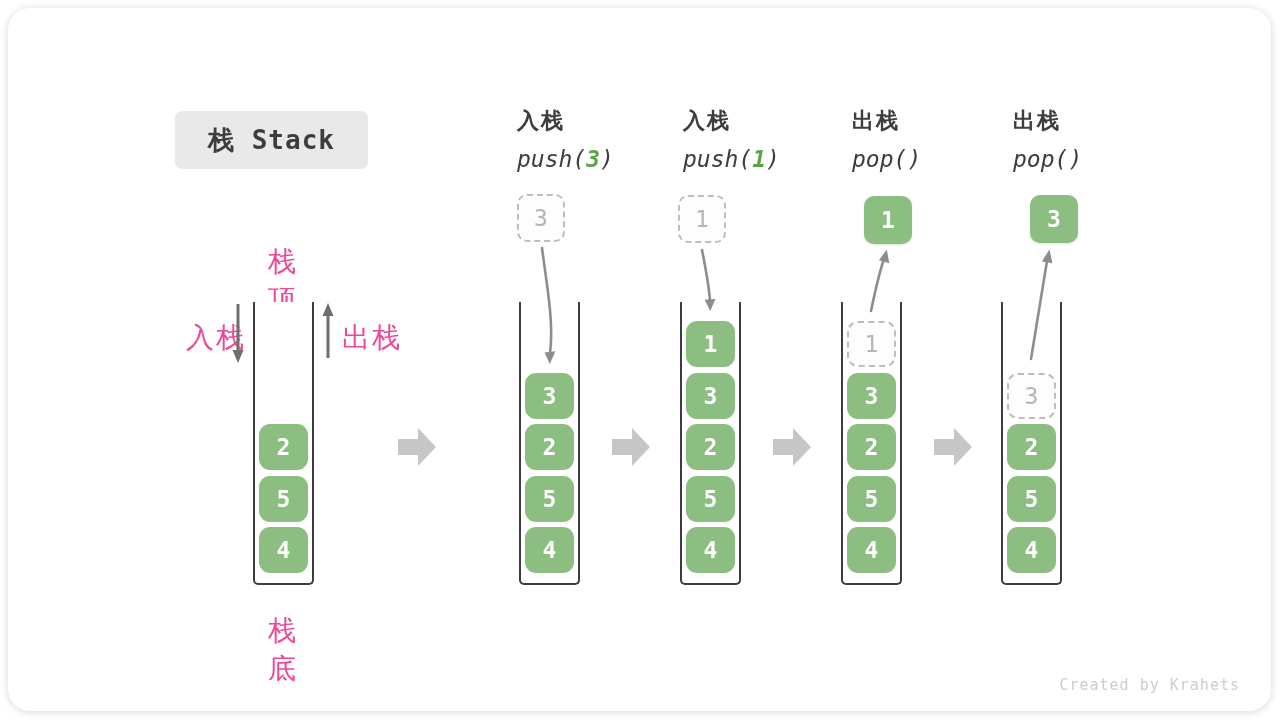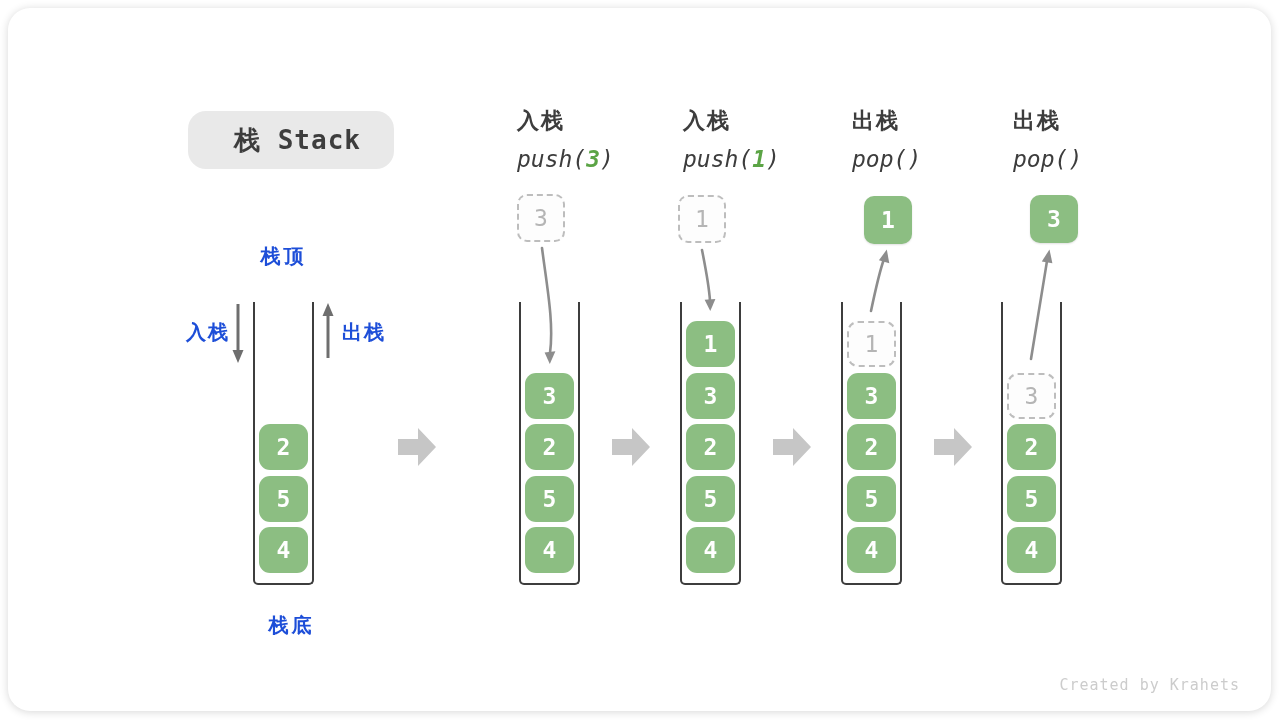--- a/index.html
+++ b/index.html
@@ -12,30 +12,30 @@
   .card{
     position:absolute;left:8px;top:8px;width:1263px;height:703px;
     background:#ffffff;border-radius:22px;
     box-shadow:0 1px 9px rgba(0,0,0,.16);
   }
   .overlay{
     position:absolute;left:0;top:0;width:1280px;height:720px;
     pointer-events:none;z-index:5;
   }
   .title-box{
-    position:absolute;left:188px;top:111px;width:193px;height:58px;
-    background:#e9e9e9;border-radius:18px;z-index:2;
-    display:flex;align-items:center;justify-content:center;padding-left:13px;
+    position:absolute;left:175px;top:111px;width:193px;height:58px;
+    background:#e9e9e9;border-radius:7px;z-index:2;
+    display:flex;align-items:center;justify-content:center;
   }
   .title-box span{
     font-family:"DejaVu Sans Mono",monospace;font-size:26px;font-weight:600;
     color:#3d3d3d;letter-spacing:1px;
   }
   .lbl{
-    position:absolute;z-index:2;color:#1d4ed8;font-weight:700;font-size:20px;
+    position:absolute;z-index:2;color:#ec4899;font-weight:400;font-size:28px;
     letter-spacing:2px;
   }
   .lbl.centered{width:61px;text-align:center;letter-spacing:3px;}
   .column{position:absolute;top:0;height:720px;z-index:2;}
   .col-header{position:absolute;top:106px;white-space:nowrap;}
   .header-cn{font-size:22px;font-weight:700;color:#3d3d3d;letter-spacing:2px;margin-bottom:10px;}
   .header-code{font-family:"DejaVu Sans Mono",monospace;font-size:23px;color:#3d3d3d;font-style:italic;}
   .header-code .arg{color:#5ba445;font-weight:700;}
   .stack{
     position:absolute;left:0;top:302px;width:61px;height:283px;
@@ -73,21 +73,21 @@
 </head>
 <body>
 
 <div class="card"></div>
 
 <div class="title-box">
   <span>栈 Stack</span>
 </div>
 
 <div class="lbl centered" style="left:253px;top:243px;">栈顶</div>
-<div class="lbl centered" style="left:253px;top:612px;margin-left:8px;">栈底</div>
+<div class="lbl centered" style="left:253px;top:612px;">栈底</div>
 <div class="lbl" style="left:186px;top:319px;">入栈</div>
 <div class="lbl" style="left:342px;top:319px;">出栈</div>
 
 <div class="column" style="left:253px;">
   <div class="stack">
       <div class="cell" style="top: 122px;">2</div>
       <div class="cell" style="top: 173.5px;">5</div>
       <div class="cell" style="top: 225px;">4</div>
     </div>
 </div>

